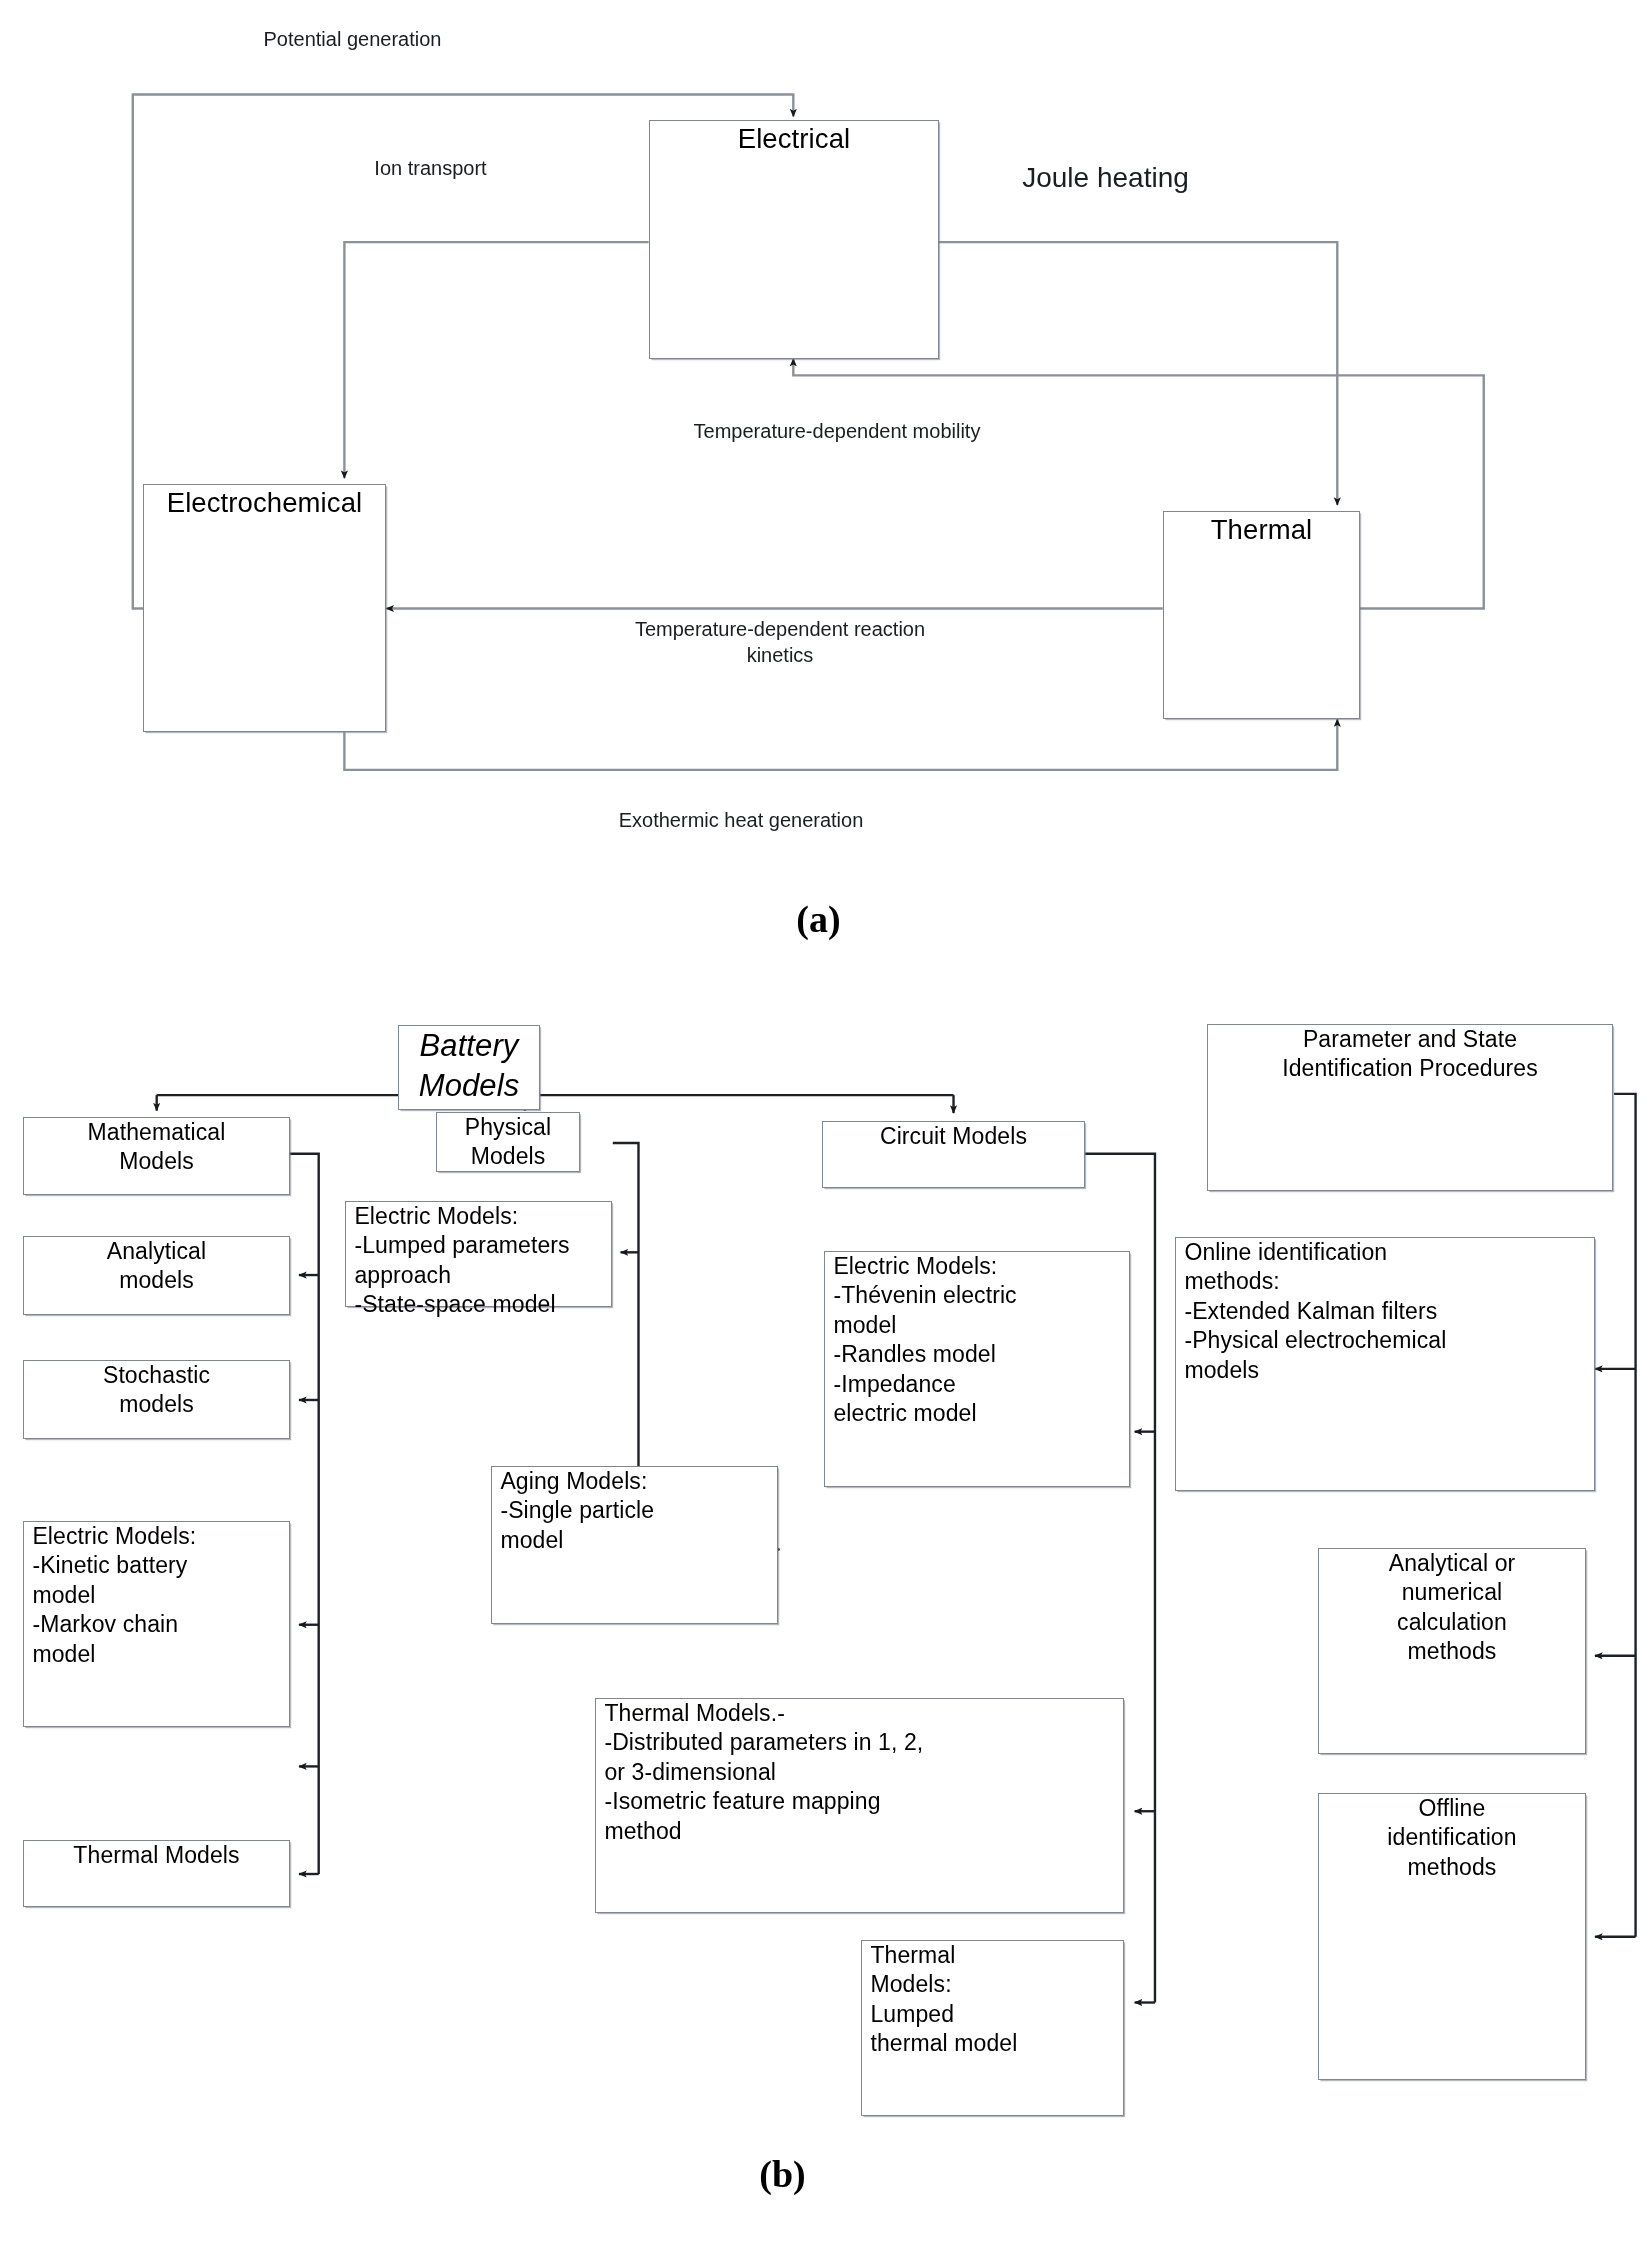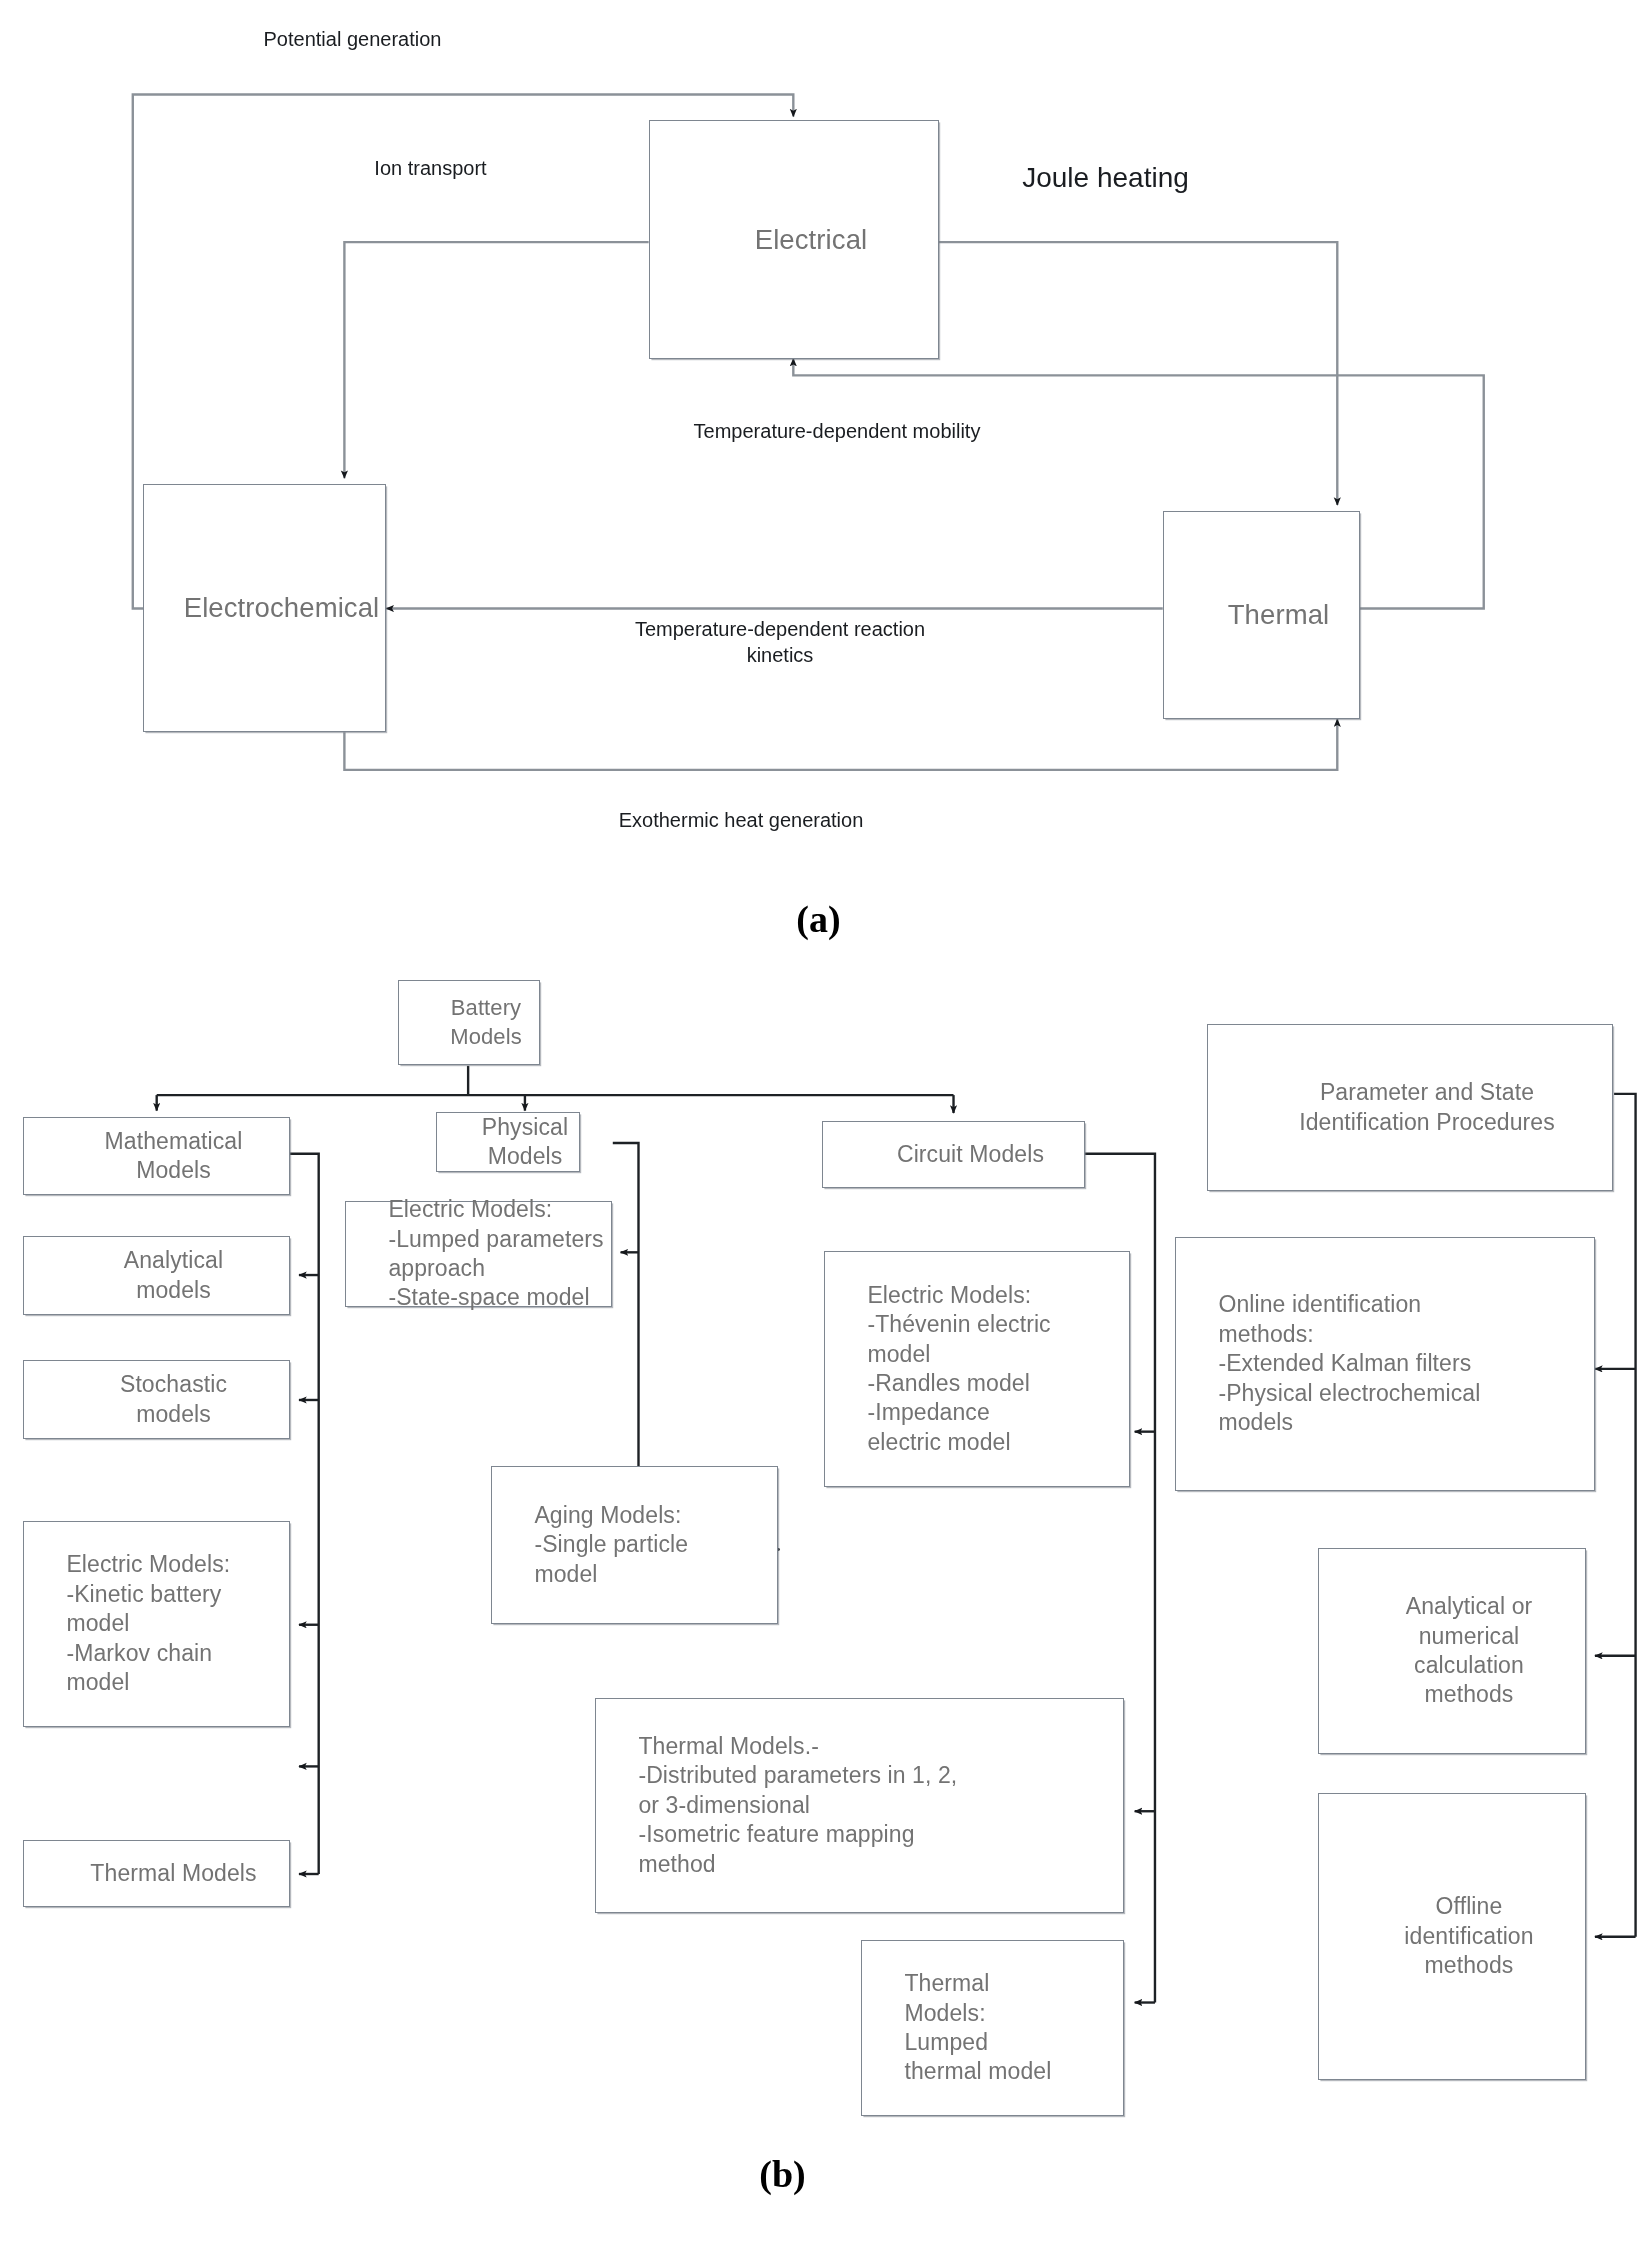--- a/index.html
+++ b/index.html
@@ -14,27 +14,25 @@
   #stage{position:relative;width:1650px;height:2250px;background:#fff;}
   svg.wires{position:absolute;left:0;top:0;width:1650px;height:2250px;overflow:visible;}
 
   .node{
     position:absolute;
     box-sizing:border-box;
     background:#ffffff;
     border:1.8px solid #7e8690;
     box-shadow:1.8px 1.8px 0 -0.6px rgba(120,126,134,.55);
     display:flex;
-    align-items:center;
     justify-content:center;
     text-align:center;
     line-height:1.28;
     letter-spacing:0.1px;
-    color:#737373;
-    padding-left:34px;
+    color:#000000;
   }
   .node.leftalign{justify-content:flex-start;text-align:left;}
   .node .inner{padding:0 6px;white-space:pre-line;width:100%;}
   .node.leftalign .inner{padding-left:8.4px;}
 
   .lbl{
     position:absolute;
     color:#1a1d21;
     white-space:pre-line;
     line-height:1.3;
@@ -156,21 +154,21 @@
 
   <div class="lbl" style="left:598px;top:418px;width:478px;font-size:20px;">Temperature-dependent mobility</div>
 
   <div class="lbl" style="left:496px;top:616px;width:568px;font-size:20px;">Temperature-dependent  reaction
 kinetics</div>
 
   <div class="lbl" style="left:502px;top:807px;width:478px;font-size:20px;">Exothermic heat generation</div>
 
   <div class="caption" style="left:747px;top:897px;width:143px;font-size:38px;">(a)</div>
 
-  <div class="node" style="left:398px;top:980px;width:142px;height:85px;font-size:22px;">
+  <div class="node" style="left:398px;top:1025px;width:142px;height:85px;font-size:31px;font-style:italic;">
     <span class="inner">Battery Models</span>
   </div>
 
   <div class="node" style="left:23px;top:1117px;width:267px;height:78px;font-size:23px;">
     <span class="inner">Mathematical
 Models</span>
   </div>
 
   <div class="node" style="left:436px;top:1112px;width:144px;height:60px;font-size:23px;">
     <span class="inner">Physical Models</span>

